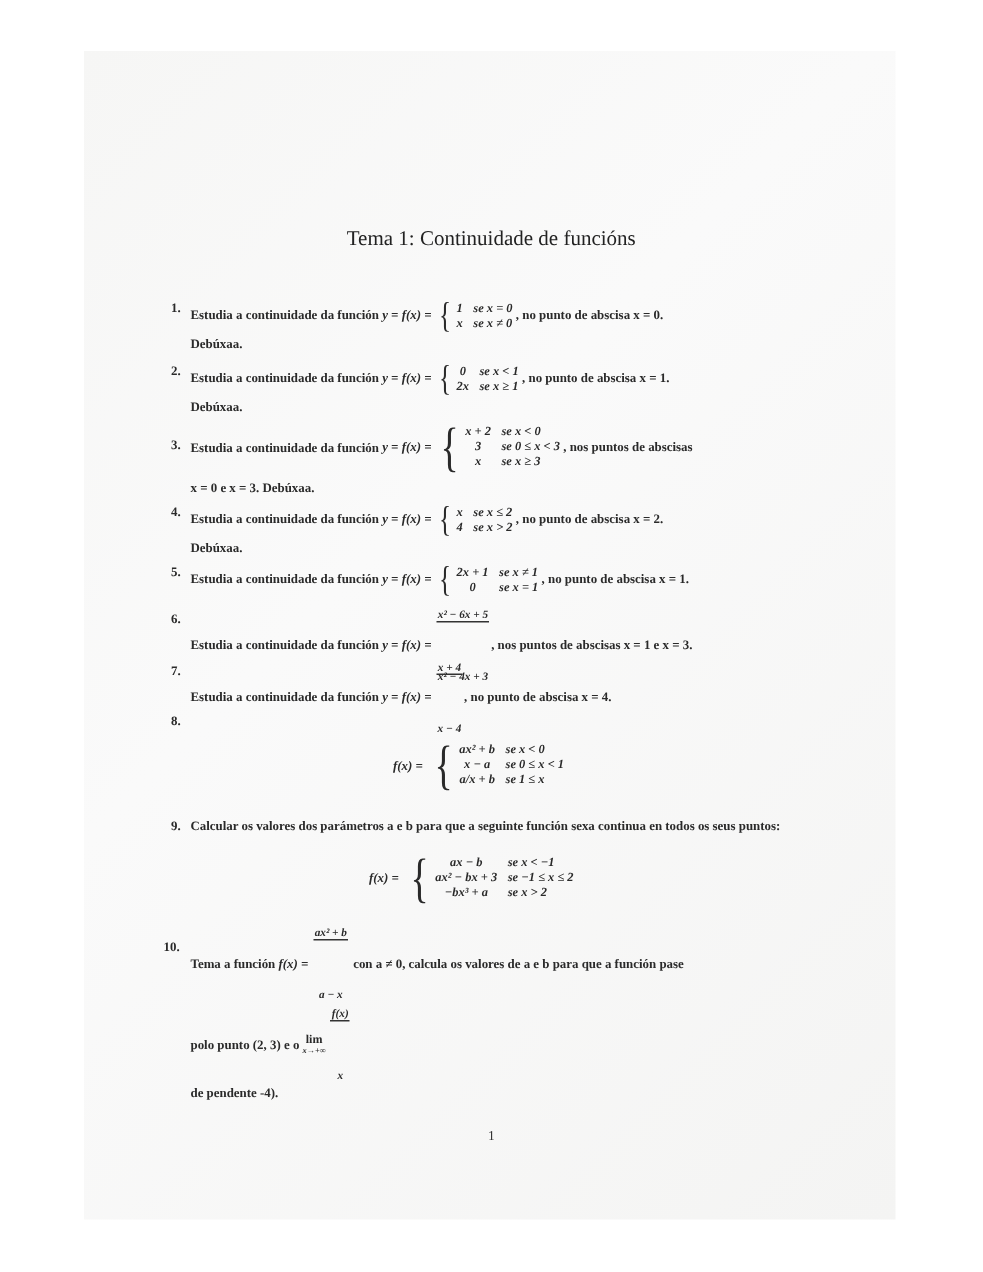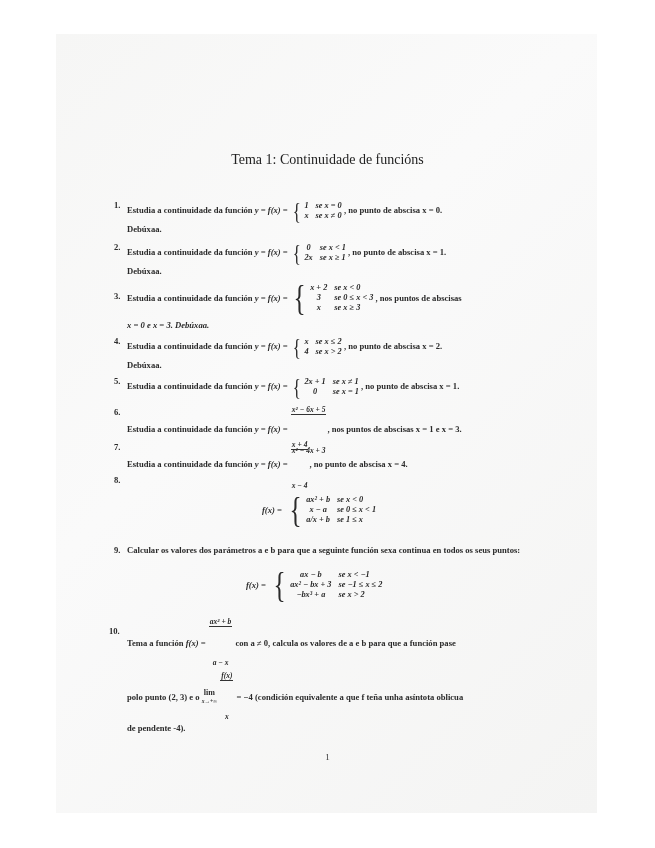--- a/index.html
+++ b/index.html
@@ -79,21 +79,21 @@
     <span class="cgrid">
       <span class="e">x + 2</span>
         <span class="c">se x &lt; 0</span>
       <span class="e">3</span>
         <span class="c">se 0 ≤ x &lt; 3</span>
       <span class="e">x</span>
         <span class="c">se x ≥ 3</span>
     </span>
   </span>
   <span style="vertical-align:middle;">, nos puntos de abscisas</span>
-  <div style="margin-top:3px;font-style:italic;">x = 0 e x = 3. Debúxaa.</div>
+  <div style="margin-top:3px;">x = 0 e x = 3. Debúxaa.</div>
 </div>
 
 <div class="item" style="top:335px;">
   <span class="num">4.</span>
   <span>Estudia a continuidade da función</span>
   <i class="m">y = f(x) =</i>
   <span class="cases">
     <span class="brace">{</span>
     <span class="cgrid">
       <span class="e">x</span>
@@ -191,18 +191,17 @@
   <div style="margin-top:5px;">
     <span style="vertical-align:middle;">polo punto (2, 3) e o</span>
     <span class="lim">
       <span>lim</span>
       <small>x→+∞</small>
     </span>
     <span class="frac">
       <span class="n">f(x)</span>
       <span class="d">x</span>
     </span>
-    <span style="vertical-align:middle;">= −4 (condición equivalente a que f teña unha asíntota oblicua</span>
   </div>
   <div>de pendente -4).</div>
 </div>
 
 <div class="pagenum">1</div>
 
 </body></html>

